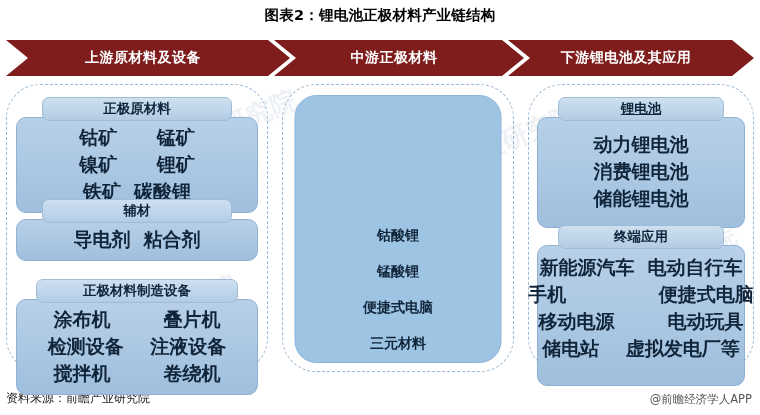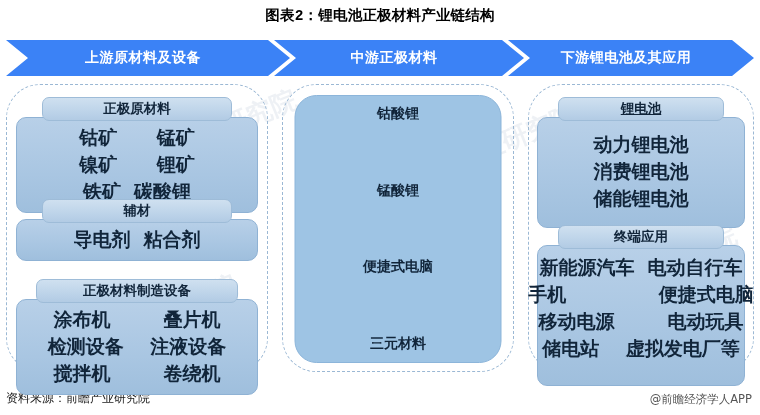--- a/index.html
+++ b/index.html
@@ -20,36 +20,35 @@
     position: absolute;
     top: 6px;
     left: 0;
     width: 760px;
     text-align: center;
     font-size: 14.5px;
     font-weight: bold;
     color: #000000;
     letter-spacing: 0.2px;
     white-space: nowrap;
-    font-family: Liberation Mono, monospace;
   }
 
   
   .banner-row {
     position: absolute;
     top: 40px;
     left: 6px;
     width: 748px;
     height: 36px;
   }
   .banner {
     position: absolute;
     top: 0;
     height: 36px;
-    background: #3b82f6;
+    background: #7f1d1d;
     color: #ffffff;
     font-size: 14px;
     font-weight: bold;
     display: flex;
     align-items: center;
     justify-content: center;
     letter-spacing: 0.5px;
     clip-path: polygon(0 0, calc(100% - 22px) 0, 100% 50%, calc(100% - 22px) 100%, 0 100%, 22px 50%);
     white-space: nowrap;
     box-sizing: border-box;
@@ -145,21 +144,21 @@
     top: 10px;
     width: 90%;
     height: 268px;
     background: #9EC4E4;
     border: 1px solid #8cb5da;
     border-radius: 22px;
     box-sizing: border-box;
     display: flex;
     flex-direction: column;
     align-items: center;
-    justify-content: space-between;
+    justify-content: flex-end;
   }
   .mid-panel .line {
     font-size: 14px;
     font-weight: bold;
     color: #11253a;
     margin: 9px 0;
     white-space: nowrap;
   }
 
   

